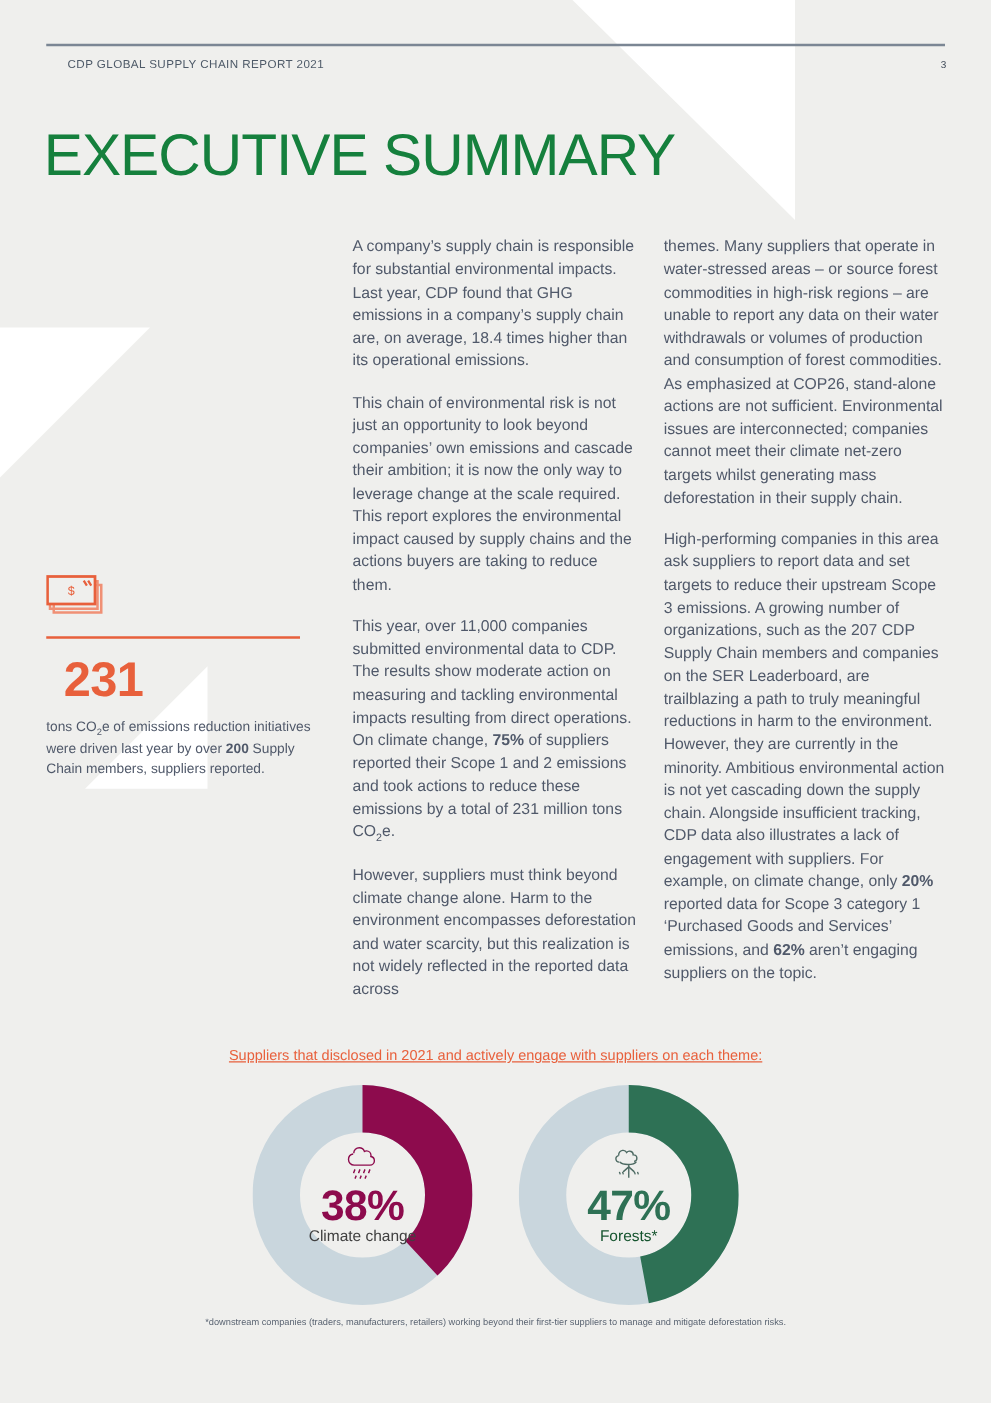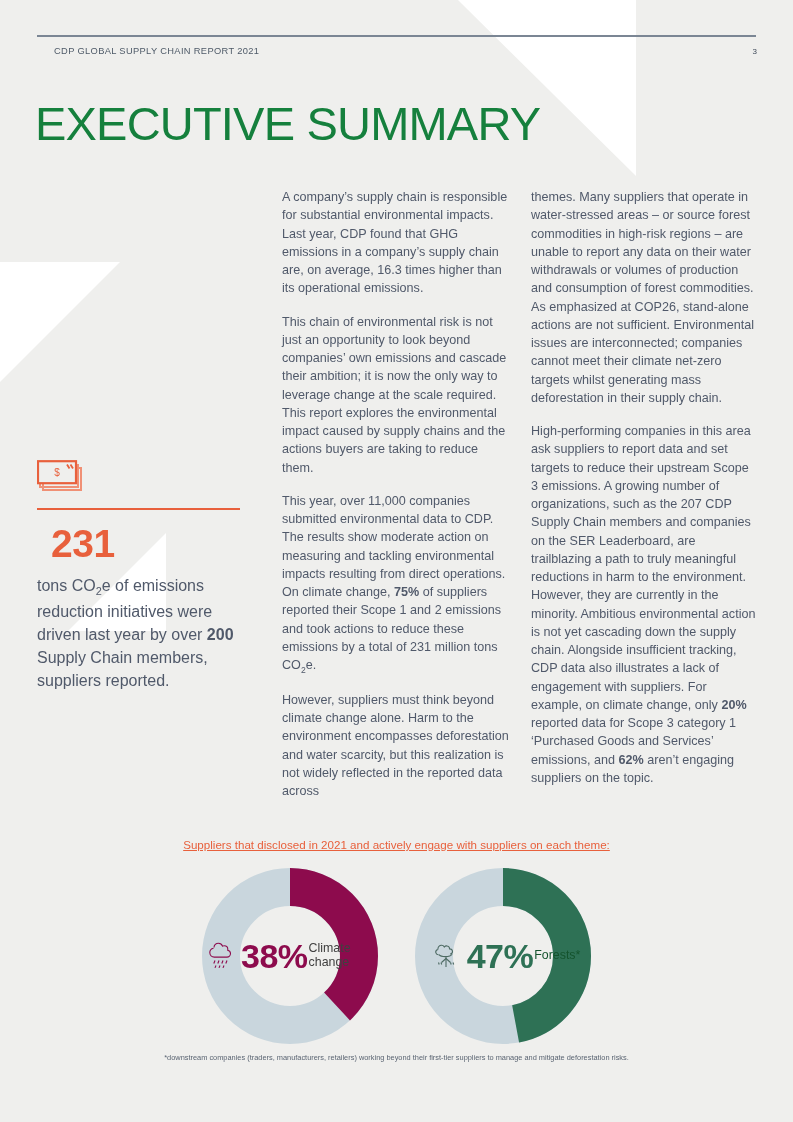--- a/index.html
+++ b/index.html
@@ -107,21 +107,21 @@
     font-weight: 700;
     color: #e8603c;
     line-height: 1.04;
     letter-spacing: -0.5px;
     position: relative;
     z-index: 2;
     margin-left: 14px;
   }
   #stat-caption {
     margin-top: 10px;
-    font-size: 16px;
+    font-size: 11px;
     line-height: 1.44;
     color: #50596a;
     position: relative;
     z-index: 2;
   }
   #stat-caption b { font-weight: 700; }
 
   
   .body-col {
     position: absolute;
@@ -159,21 +159,21 @@
   .donut {
     position: relative;
     width: 176px; height: 176px;
   }
   .donut svg { display: block; }
   .donut-center {
     position: absolute;
     left: 0; top: 0;
     width: 176px; height: 176px;
     display: flex;
-    flex-direction: row;
+    flex-direction: column;
     align-items: center;
     justify-content: center;
     gap: 1px;
   }
   .donut-icon { margin-bottom: 3px; }
   .donut-pct {
     font-size: 34px;
     font-weight: 700;
     letter-spacing: -0.5px;
     line-height: 1;
@@ -219,21 +219,21 @@
   <div id="stat-divider"></div>
   <div id="stat-figure">
     <span>231</span><br>
   </div>
   <div id="stat-caption">
     <span>tons CO</span><sub>2</sub><span>e of emissions reduction initiatives were driven last year by over </span><b>200</b><span> Supply Chain members, suppliers reported.</span>
   </div>
 </div>
 
 <div class="body-col" id="col-left">
-  <p>A company’s supply chain is responsible for substantial environmental impacts. Last year, CDP found that GHG emissions in a company’s supply chain are, on average, 16.3 times higher than its operational emissions.</p>
+  <p>A company’s supply chain is responsible for substantial environmental impacts. Last year, CDP found that GHG emissions in a company’s supply chain are, on average, 18.4 times higher than its operational emissions.</p>
   <p>This chain of environmental risk is not just an opportunity to look beyond companies’ own emissions and cascade their ambition; it is now the only way to leverage change at the scale required. This report explores the environmental impact caused by supply chains and the actions buyers are taking to reduce them.</p>
   <p>This year, over 11,000 companies submitted environmental data to CDP. The results show moderate action on measuring and tackling environmental impacts resulting from direct operations. On climate change, <b>75%</b> of suppliers reported their Scope 1 and 2 emissions and took actions to reduce these emissions by a total of 231 million tons CO<sub>2</sub>e.</p>
   <p>However, suppliers must think beyond climate change alone. Harm to the environment encompasses deforestation and water scarcity, but this realization is not widely reflected in the reported data across</p>
 </div>
 
 <div class="body-col" id="col-right">
   <p>themes. Many suppliers that operate in water-stressed areas – or source forest commodities in high-risk regions – are unable to report any data on their water withdrawals or volumes of production and consumption of forest commodities. As emphasized at COP26, stand-alone actions are not sufficient. Environmental issues are interconnected; companies cannot meet their climate net-zero targets whilst generating mass deforestation in their supply chain.</p>
   <p>High-performing companies in this area ask suppliers to report data and set targets to reduce their upstream Scope 3 emissions. A growing number of organizations, such as the 207 CDP Supply Chain members and companies on the SER Leaderboard, are trailblazing a path to truly meaningful reductions in harm to the environment. However, they are currently in the minority. Ambitious environmental action is not yet cascading down the supply chain. Alongside insufficient tracking, CDP data also illustrates a lack of engagement with suppliers. For example, on climate change, only <b>20%</b> reported data for Scope 3 category 1 ‘Purchased Goods and Services’ emissions, and <b>62%</b> aren’t engaging suppliers on the topic.</p>
 </div>
 

